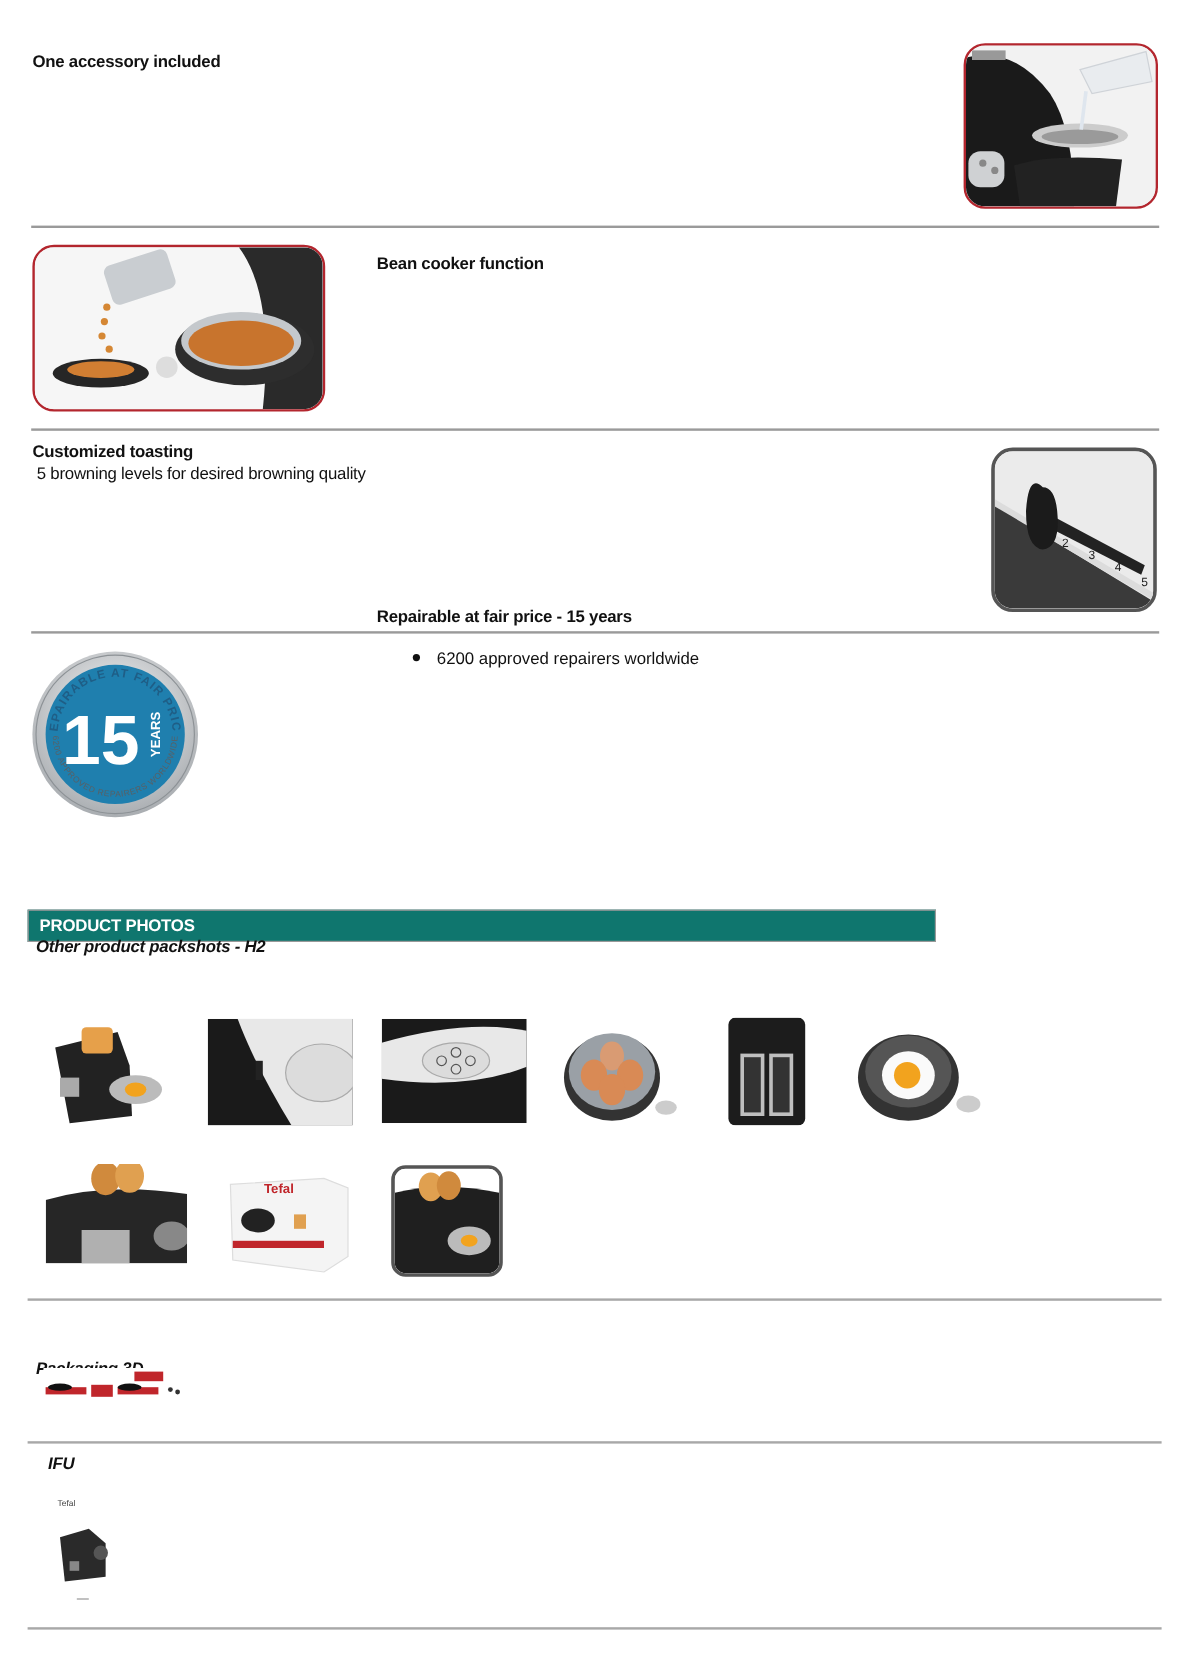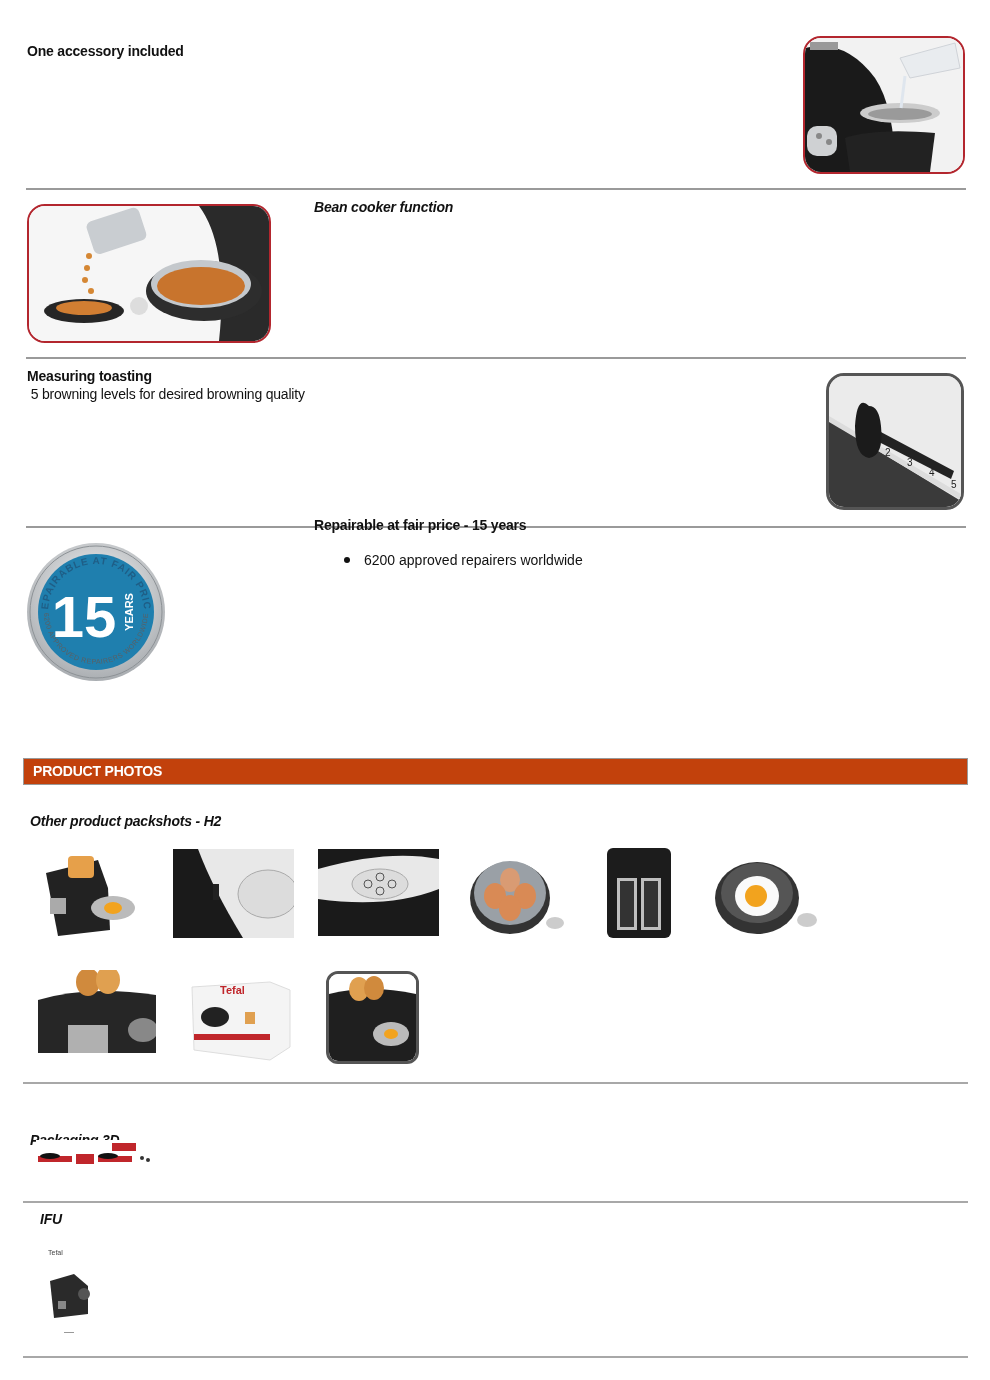--- a/index.html
+++ b/index.html
@@ -6,21 +6,21 @@
   body { width: 990px; height: 1380px; position: relative; overflow: hidden;
          font-family: "Liberation Sans", sans-serif; color: #111; }
   .abs { position: absolute; }
   .feat-title { font-weight: bold; font-size: 14px; line-height: 18px; letter-spacing: -0.2px; }
   .feat-text { font-size: 14px; line-height: 18px; letter-spacing: -0.2px; }
   .divider { position: absolute; height: 2px; background: #9a9a9a; }
   .divider.lower { background: #a8a8a8; }
   .img-frame { position: absolute; border-radius: 18px; overflow: hidden; background: #f4f4f4; }
   .red-frame { border: 2px solid #b3262e; }
   .grey-frame { border: 3px solid #555; }
-  .bar { position: absolute; left: 23px; top: 758px; width: 945px; height: 27px; background: #c2410c;
+  .bar { position: absolute; left: 23px; top: 758px; width: 757px; height: 27px; background: #0f766e;
          border: 1px solid #999; box-sizing: border-box; color: #fff; font-weight: bold; font-size: 14px;
          line-height: 25px; padding-left: 9px; letter-spacing: -0.2px; }
   .sub-h { position: absolute; font-weight: bold; font-style: italic; font-size: 14px; letter-spacing: -0.2px; }
   .thumb { position: absolute; overflow: hidden; }
   ul.bullets { margin: 0; padding: 0; list-style: none; }
   ul.bullets li { position: relative; padding-left: 20px; font-size: 14px; line-height: 18px; }
   ul.bullets li::before { content: ""; position: absolute; left: 0; top: 6px; width: 6px; height: 6px; border-radius: 50%; background: #111; }
 </style>
 </head>
 <body>
@@ -57,27 +57,27 @@
     <ellipse cx="55" cy="102" rx="28" ry="7" fill="#d17e32"></ellipse>
     <circle cx="110" cy="100" r="9" fill="#ddd"></circle>
     <g fill="#d58734">
         <circle cx="60" cy="50" r="3"></circle>
         <circle cx="58" cy="62" r="3"></circle>
         <circle cx="56" cy="74" r="3"></circle>
         <circle cx="62" cy="85" r="3"></circle>
       </g>
   </svg>
 </div>
-<div class="abs" style="left:314px; top:198px; width:650px;font-style:italic;">
+<div class="abs" style="left:314px; top:210px; width:650px;">
   <div class="feat-title">Bean cooker function</div>
 </div>
 <div class="divider" style="left:26px; top:357px; width:940px;"></div>
 
 <div class="abs" style="left:27px; top:367px; width:600px;">
-  <div class="feat-title">Measuring toasting</div>
+  <div class="feat-title">Customized toasting</div>
   <div class="feat-text" style="white-space:pre;"> 5 browning levels for desired browning quality</div>
 </div>
 <div class="img-frame grey-frame" style="left:826px; top:373px; width:132px; height:131px; background:#ececec;">
   <svg width="132" height="131" viewBox="0 0 132 131">
     <rect width="132" height="131" fill="#ebebeb"></rect>
     <path d="M0 45 L132 125 L132 131 L0 131 Z" fill="#3a3a3a"></path>
     <path d="M0 40 L132 118 L132 124 L0 46 Z" fill="#dcdcdc"></path>
     <path d="M50 55 L125 95 L122 103 L48 65 Z" fill="#222"></path>
     <path d="M40 30 Q28 18 26 50 Q26 80 40 82 Q55 80 52 50 Q50 30 40 30 Z" fill="#1b1b1b"></path>
     <text x="56" y="80" font-size="10" font-family="Liberation Sans, sans-serif" fill="#222">2</text>
@@ -104,30 +104,30 @@
     <text font-size="10" font-weight="bold" font-family="Liberation Sans, sans-serif" fill="#1f5e86" letter-spacing="1">
       <textPath href="#arcTop" startOffset="50%" text-anchor="middle">REPAIRABLE AT FAIR PRICE</textPath>
     </text>
     <text font-size="7" font-family="Liberation Sans, sans-serif" fill="#5a5f63" letter-spacing="0.5">
       <textPath href="#arcBot" startOffset="50%" text-anchor="middle">6200 APPROVED REPAIRERS WORLDWIDE</textPath>
     </text>
     <text x="58" y="95" font-size="58" font-weight="bold" font-family="Liberation Sans, sans-serif" fill="#ffffff" text-anchor="middle">15</text>
     <text x="107" y="70" font-size="11" font-weight="bold" font-family="Liberation Sans, sans-serif" fill="#ffffff" text-anchor="middle" transform="rotate(-90 107 70)">YEARS</text>
   </svg>
 </div>
-<div class="abs" style="left:314px; top:516px; width:650px;">
+<div class="abs" style="left:314px; top:504px; width:650px;">
   <div class="feat-title">Repairable at fair price - 15 years</div>
   <ul class="bullets" style="margin-top:17px; margin-left:30px;">
     <li>6200 approved repairers worldwide</li>
   </ul>
 </div>
 
 <div class="bar">PRODUCT PHOTOS</div>
 
-<div class="sub-h" style="left:30px; top:813px;font-style:italic;">Other product packshots - H2</div>
+<div class="sub-h" style="left:30px; top:780px;font-style:italic;">Other product packshots - H2</div>
 
 <div class="thumb" style="left:38px; top:848px; width:110px; height:90px;">
   <svg width="110" height="90" viewBox="0 0 110 90">
       <rect width="110" height="90" fill="#fff"></rect>
     <path d="M8 25 L60 12 L70 40 L72 82 L20 88 Z" fill="#222"></path>
     <rect x="30" y="8" width="26" height="22" rx="4" fill="#e6a04a"></rect>
     <ellipse cx="75" cy="60" rx="22" ry="12" fill="#bbb"></ellipse>
       <ellipse cx="75" cy="60" rx="9" ry="6" fill="#f2a31e"></ellipse>
     <rect x="12" y="50" width="16" height="16" fill="#aaa"></rect>
     </svg>

